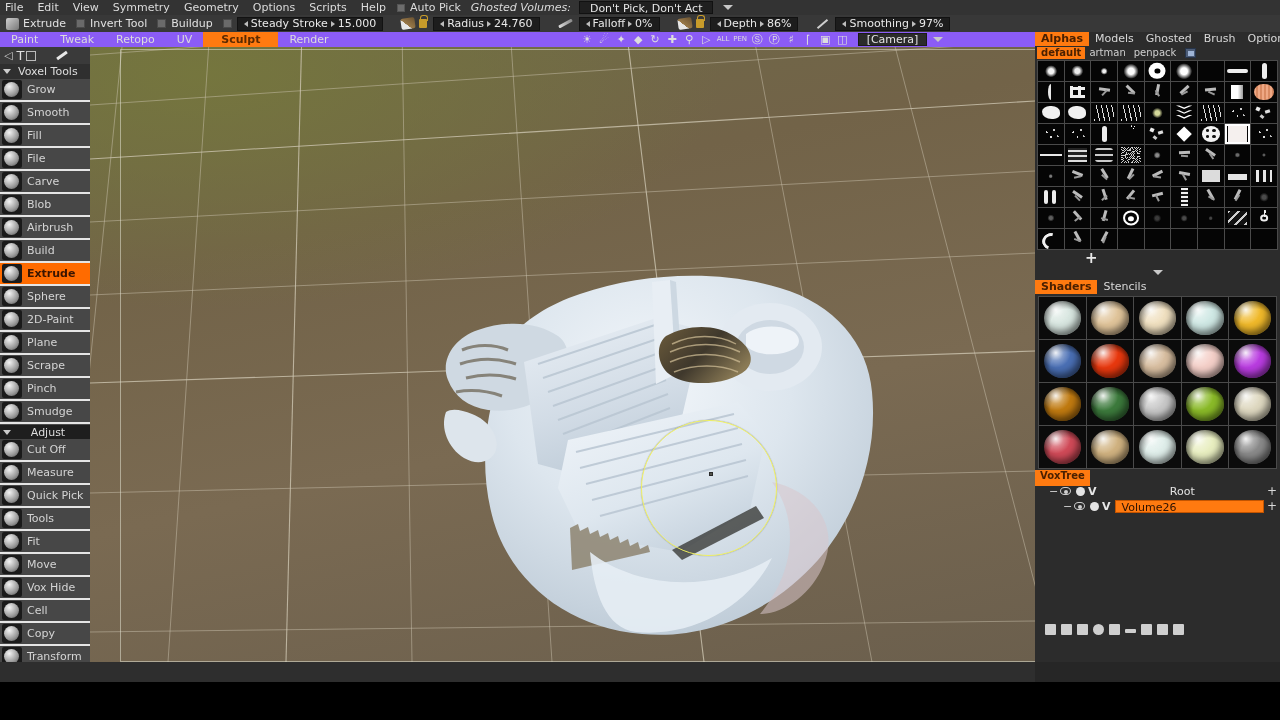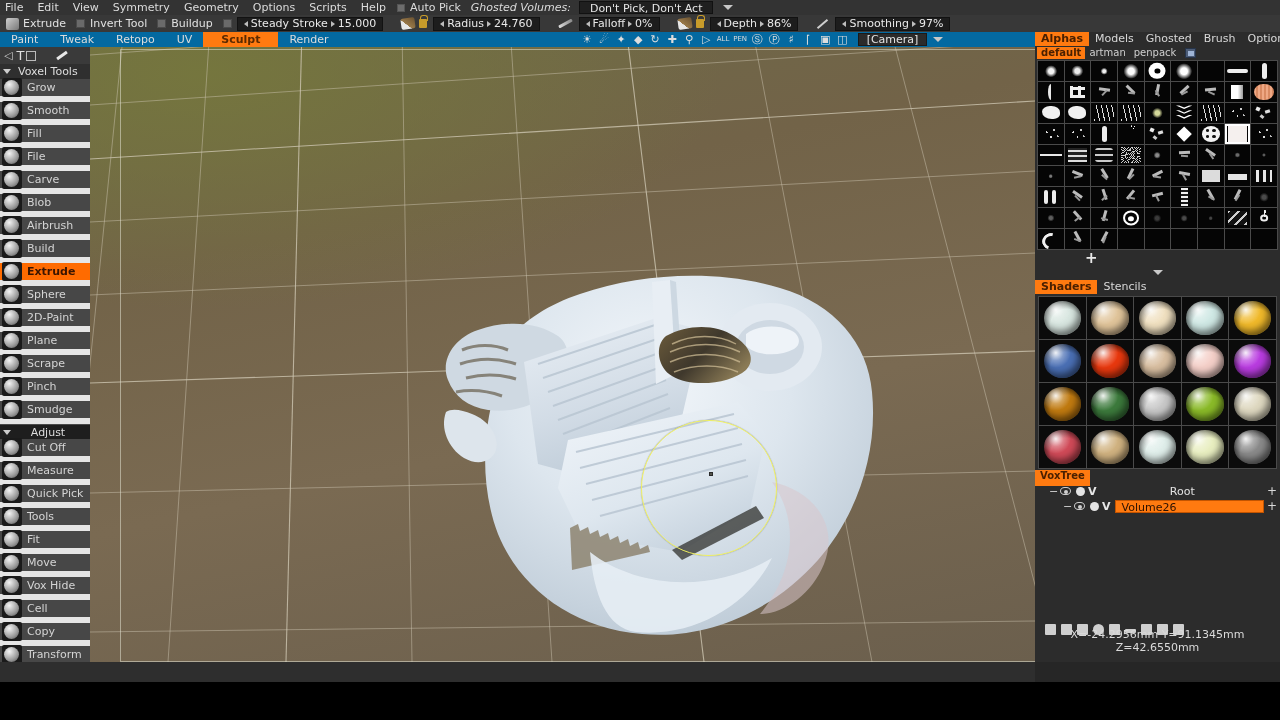--- a/index.html
+++ b/index.html
@@ -90,21 +90,21 @@
     transform: rotate(-28deg); border-radius: 1px;
   }
   .slash-ico {
     width: 13px; height: 2px; margin: 0 6px 0 8px; flex: 0 0 auto;
     background: #cfcfcf; transform: rotate(-40deg);
   }
 
   
   .roomtabs {
     position: absolute; left: 0; top: 32px; width: 1092px; height: 15px;
-    background: #0369a1; display: flex; align-items: center;
+    background: #8b5cf6; display: flex; align-items: center;
   }
   .roomtabs .rt {
     padding: 0 11px; height: 15px; line-height: 15px;
     color: #dcdcdc; font-size: 11px;
   }
   .roomtabs .rt.active {
     background: #ff7a10; color: #5c2a00; font-weight: bold;
     padding: 0 18px;
   }
   .view-icons {
@@ -141,21 +141,21 @@
     border-top: 1px solid #4a4a4a;
   }
   .lp-sect .tri {
     width: 0; height: 0; border-left: 4px solid transparent;
     border-right: 4px solid transparent; border-top: 5px solid #ccc;
     margin-right: 7px;
   }
   .lp-sect .sname { flex: 1; text-align: center; padding-right: 12px; }
   .tool {
     height: 23px; display: flex; align-items: center;
-    background: #474747; border-bottom: 6px solid #e5e5e5;
+    background: #474747; border-bottom: 2px solid #e5e5e5;
     padding-left: 2px;
   }
   .tool.sel { background: #ff6b00; }
   .tool.sel .tname { color: #3a1500; font-weight: bold; }
   .tool .tico {
     width: 20px; height: 19px; flex: 0 0 auto; margin-right: 5px;
     border-radius: 2px; background: #1a1a1a; position: relative;
     overflow: hidden;
   }
   .tool .tico i {
@@ -1090,19 +1090,18 @@
       <span class="rbi"></span>
       <span class="rbi"></span>
       <span class="rbi" style="border-radius:50%"></span>
       <span class="rbi"></span>
       <span class="rbi" style="height:4px;margin-top:3px"></span>
       <span class="rbi"></span>
       <span class="rbi"></span>
       <span class="rbi"></span>
     </div>
 
-    <div class="coordbar">X=-24.2956mm  Y=91.1345mm  Z=42.6550mm</div>
   </div>
 
   <div class="rp-footer"></div>
   <div class="bottomstrip"></div>
 
 </div>
 
 </body></html>

